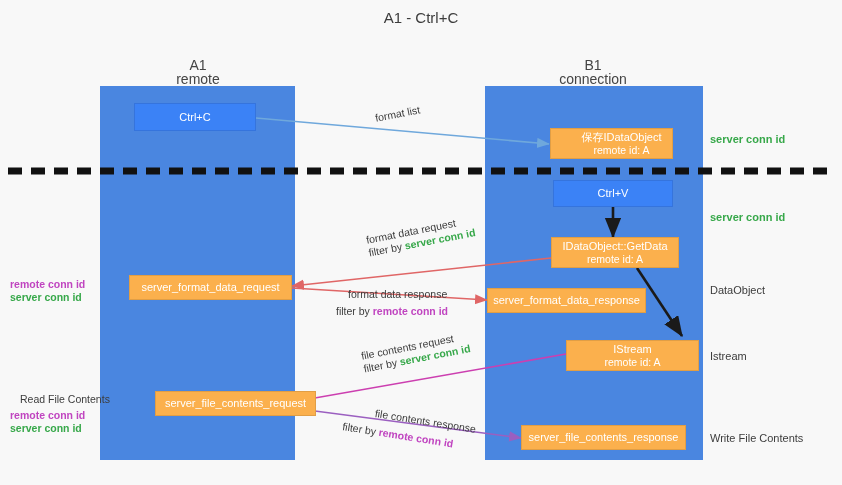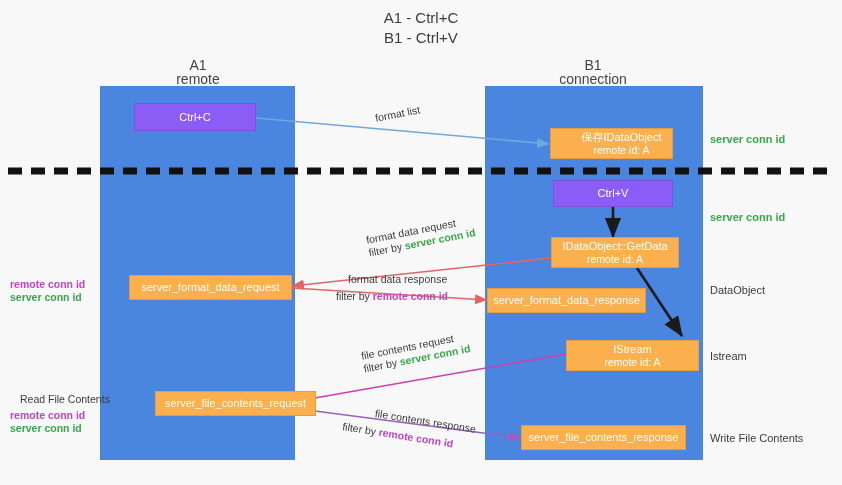--- a/index.html
+++ b/index.html
@@ -30,21 +30,21 @@
     position:absolute;background:#4a86e0;
   }
 
   
   .node{
     position:absolute;box-sizing:border-box;
     display:flex;flex-direction:column;align-items:center;justify-content:center;
     text-align:center;color:#ffffff;font-size:11px;line-height:13px;
     border:1px solid rgba(0,0,0,.10);
   }
-  .node.green{background:#8b5cf6;}
+  .node.green{background:#3b82f6;}
   .node.orange{background:#fbb04d;}
   .node .l2{font-size:10.5px;}
 
   
   .elabel{
     position:absolute;font-size:10.5px;line-height:13px;color:#3c3c3c;white-space:nowrap;
   }
   .elabel.rot-up{transform:rotate(-11deg);transform-origin:left top;}
   .elabel.rot-dn{transform:rotate(9deg);transform-origin:left top;}
   .green-t{color:#37a84a;font-weight:bold;}
@@ -58,21 +58,20 @@
   .rlabel{position:absolute;font-size:11px;line-height:14px;color:#3c3c3c;white-space:nowrap;}
   .rlabel.green{color:#37a84a;font-weight:bold;}
 </style>
 </head>
 <body>
 
 <div id="stage">
 
   <div class="title">
     <div>A1 - Ctrl+C</div>
-    <div>B1 - Ctrl+V</div>
   </div>
 
   <div class="lane" style="left:100px;top:86px;width:195px;height:374px;"></div>
   <div class="lane" style="left:485px;top:86px;width:218px;height:374px;"></div>
 
   <div class="lane-head" style="left:130px;top:58px;width:136px;">
     <div>A1</div>
     <div>remote</div>
   </div>
   <div class="lane-head" style="left:525px;top:58px;width:136px;">
@@ -159,21 +158,21 @@
     <span>format list</span>
   </div>
 
   <div class="elabel rot-up" style="left:365px;top:234px;">
     <div>format data request</div>
     <div>
       <span>filter by </span><span class="green-t">server conn id</span>
     </div>
   </div>
 
-  <div class="elabel" style="left:348px;top:273px;">
+  <div class="elabel" style="left:348px;top:288px;">
     <div>format data response</div>
     <div style="margin-top:4px;margin-left:-12px;">
       <span>filter by </span><span class="mag-t">remote conn id</span>
     </div>
   </div>
 
   <div class="elabel rot-up" style="left:360px;top:350px;">
     <div>file contents request</div>
     <div>
       <span>filter by </span><span class="green-t">server conn id</span>

